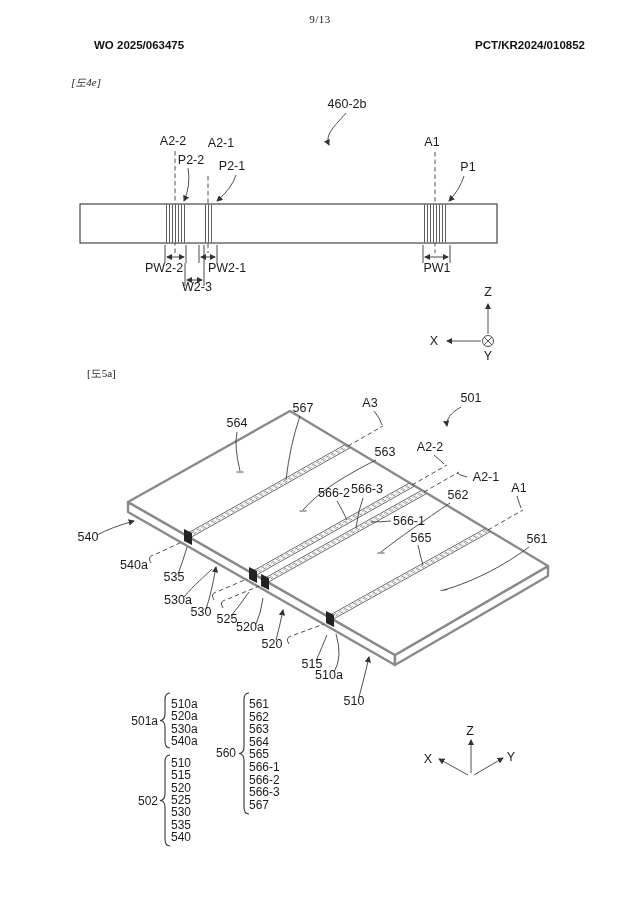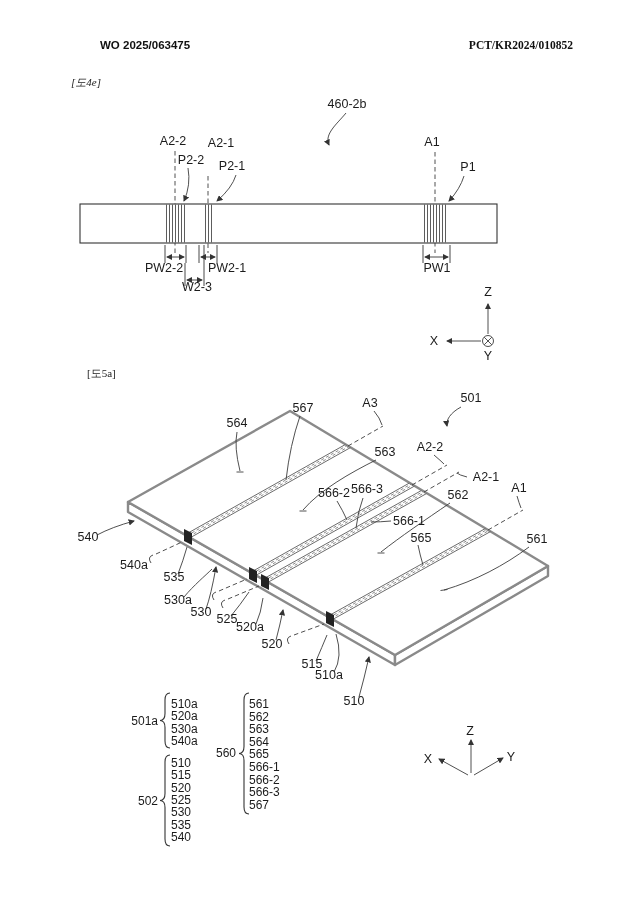--- a/index.html
+++ b/index.html
@@ -1,22 +1,22 @@
 <!DOCTYPE html>
 <html><head>
 <meta charset="utf-8">
 <style>
   html,body{margin:0;padding:0;background:#e8e8e8;}
   .page{position:relative;width:640px;height:905px;background:#ffffff;overflow:hidden;
         font-family:"Liberation Sans",sans-serif;}
   .pagenum{position:absolute;top:13px;left:0;right:0;text-align:center;
            font:11px "Liberation Serif",serif;color:#222;letter-spacing:.5px;}
   .pub{position:absolute;top:39px;font:bold 11.5px "Liberation Sans",sans-serif;color:#111;}
-  .pub.left{left:100px;}
-  .pub.right{right:67px;font-family:Liberation Serif, serif;}
+  .pub.left{left:94px;}
+  .pub.right{right:55px;}
   .figtag{position:absolute;font:11px "Liberation Serif",serif;color:#222;}
   .tag4{top:75px;left:71px;font-style:italic;}
   .tag5{top:366px;left:71px;padding-left:16px;}
   svg{position:absolute;}
   #fig4e{left:60px;top:88px;}
   #fig5a{left:50px;top:385px;}
   text{font:12.5px "Liberation Sans",sans-serif;fill:#1b1b1b;}
   .sm{font-size:12px;}
   .mid{text-anchor:middle;}
   .end{text-anchor:end;}
@@ -29,20 +29,21 @@
   .bar{stroke:#333;stroke-width:1.1;fill:#fff;}
   .blk{fill:#222;stroke:none;}
   .brace{stroke:#333;stroke-width:1.1;fill:none;}
   .hook{stroke:#3c3c3c;stroke-width:.9;fill:none;}
 </style>
 </head>
 <body>
 
 <div class="page">
 
+  <div class="pagenum">9/13</div>
   <div class="pub left">WO 2025/063475</div>
   <div class="pub right">PCT/KR2024/010852</div>
 
   <div class="figtag tag4">[도4e]</div>
   <div class="figtag tag5">[도5a]</div>
 
   <svg id="fig4e" width="545" height="285" viewBox="0 0 545 285">
     <defs>
       <pattern id="hatch4" width="3" height="8" patternUnits="userSpaceOnUse">
         <path d="M1.5,0V8" stroke="#333" stroke-width="0.8"></path>

